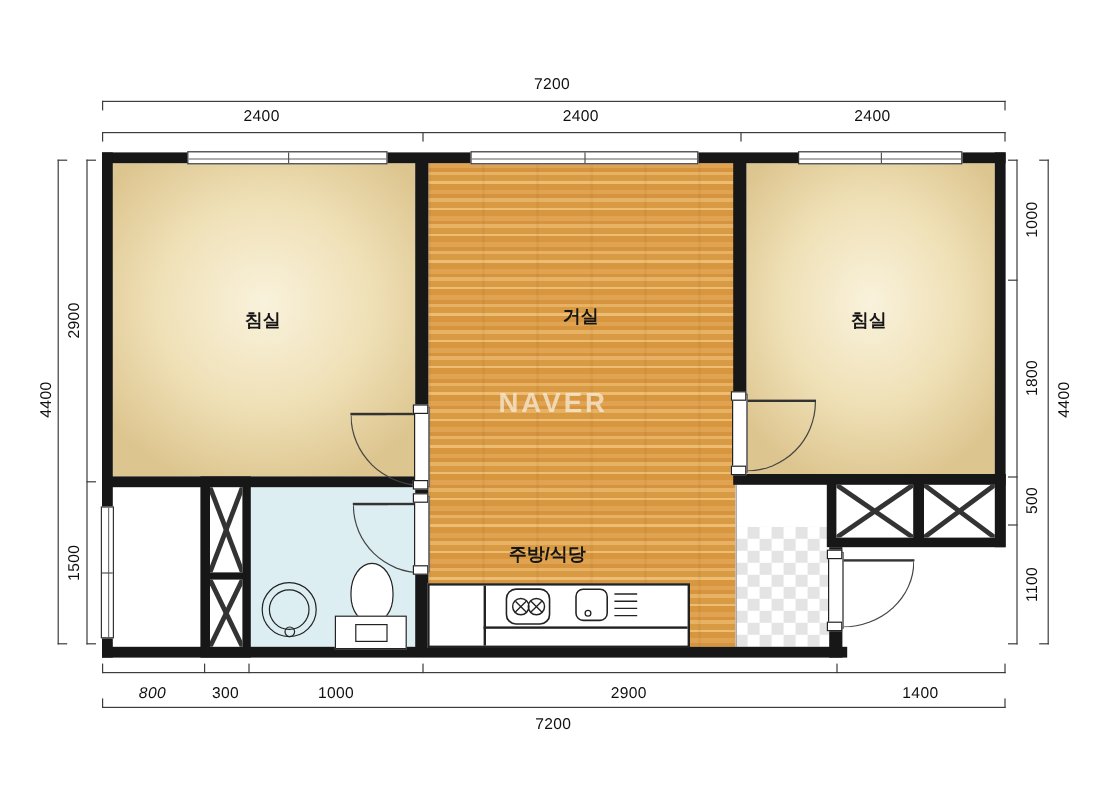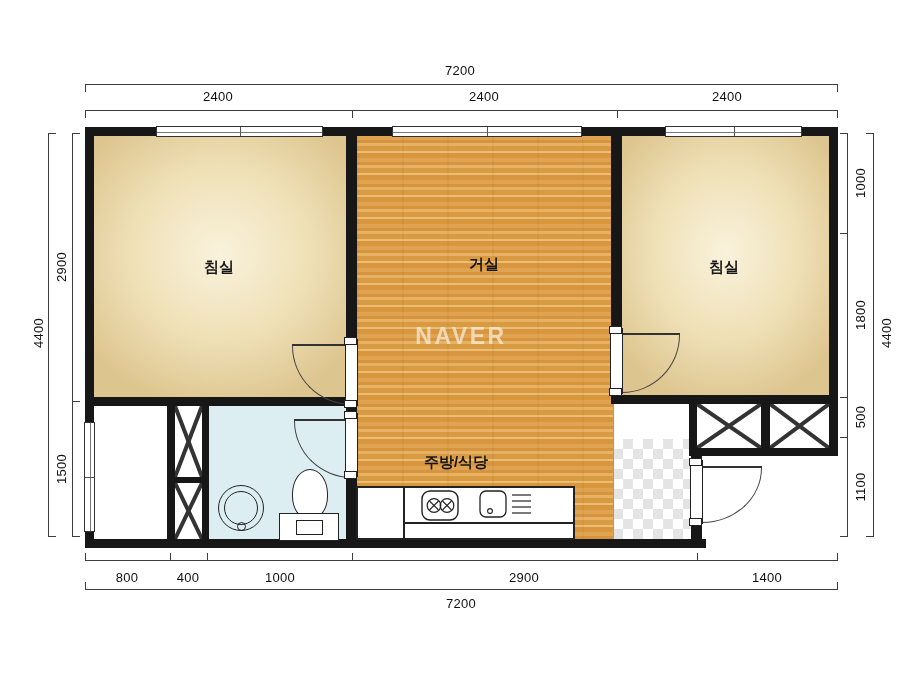--- a/index.html
+++ b/index.html
@@ -177,22 +177,22 @@
   <div class="dim" style="left:617px;top:110px;width:1px;height:8px;"></div>
   <div class="dim" style="left:837px;top:110px;width:1px;height:8px;"></div>
 
   <div class="dim" style="left:85px;top:560px;width:753px;height:1px;"></div>
   <div class="dim" style="left:85px;top:553px;width:1px;height:8px;"></div>
   <div class="dim" style="left:170px;top:553px;width:1px;height:8px;"></div>
   <div class="dim" style="left:207px;top:553px;width:1px;height:8px;"></div>
   <div class="dim" style="left:352px;top:553px;width:1px;height:8px;"></div>
   <div class="dim" style="left:697px;top:553px;width:1px;height:8px;"></div>
   <div class="dim" style="left:837px;top:553px;width:1px;height:8px;"></div>
-  <div class="dimlab" style="left:127px;top:577px;">800</div>
-  <div class="dimlab" style="left:188px;top:577px;">400</div>
+  <div class="dimlab" style="left:127px;top:577px;font-style:italic;">800</div>
+  <div class="dimlab" style="left:188px;top:577px;">300</div>
   <div class="dimlab" style="left:280px;top:577px;">1000</div>
   <div class="dimlab" style="left:524px;top:577px;">2900</div>
   <div class="dimlab" style="left:767px;top:577px;">1400</div>
   <div class="dim" style="left:85px;top:589px;width:753px;height:1px;"></div>
   <div class="dim" style="left:85px;top:582px;width:1px;height:8px;"></div>
   <div class="dim" style="left:837px;top:582px;width:1px;height:8px;"></div>
   <div class="dimlab" style="left:461px;top:603px;">7200</div>
 
   <div class="dim" style="left:48px;top:133px;width:1px;height:404px;"></div>
   <div class="dim" style="left:48px;top:133px;width:8px;height:1px;"></div>

